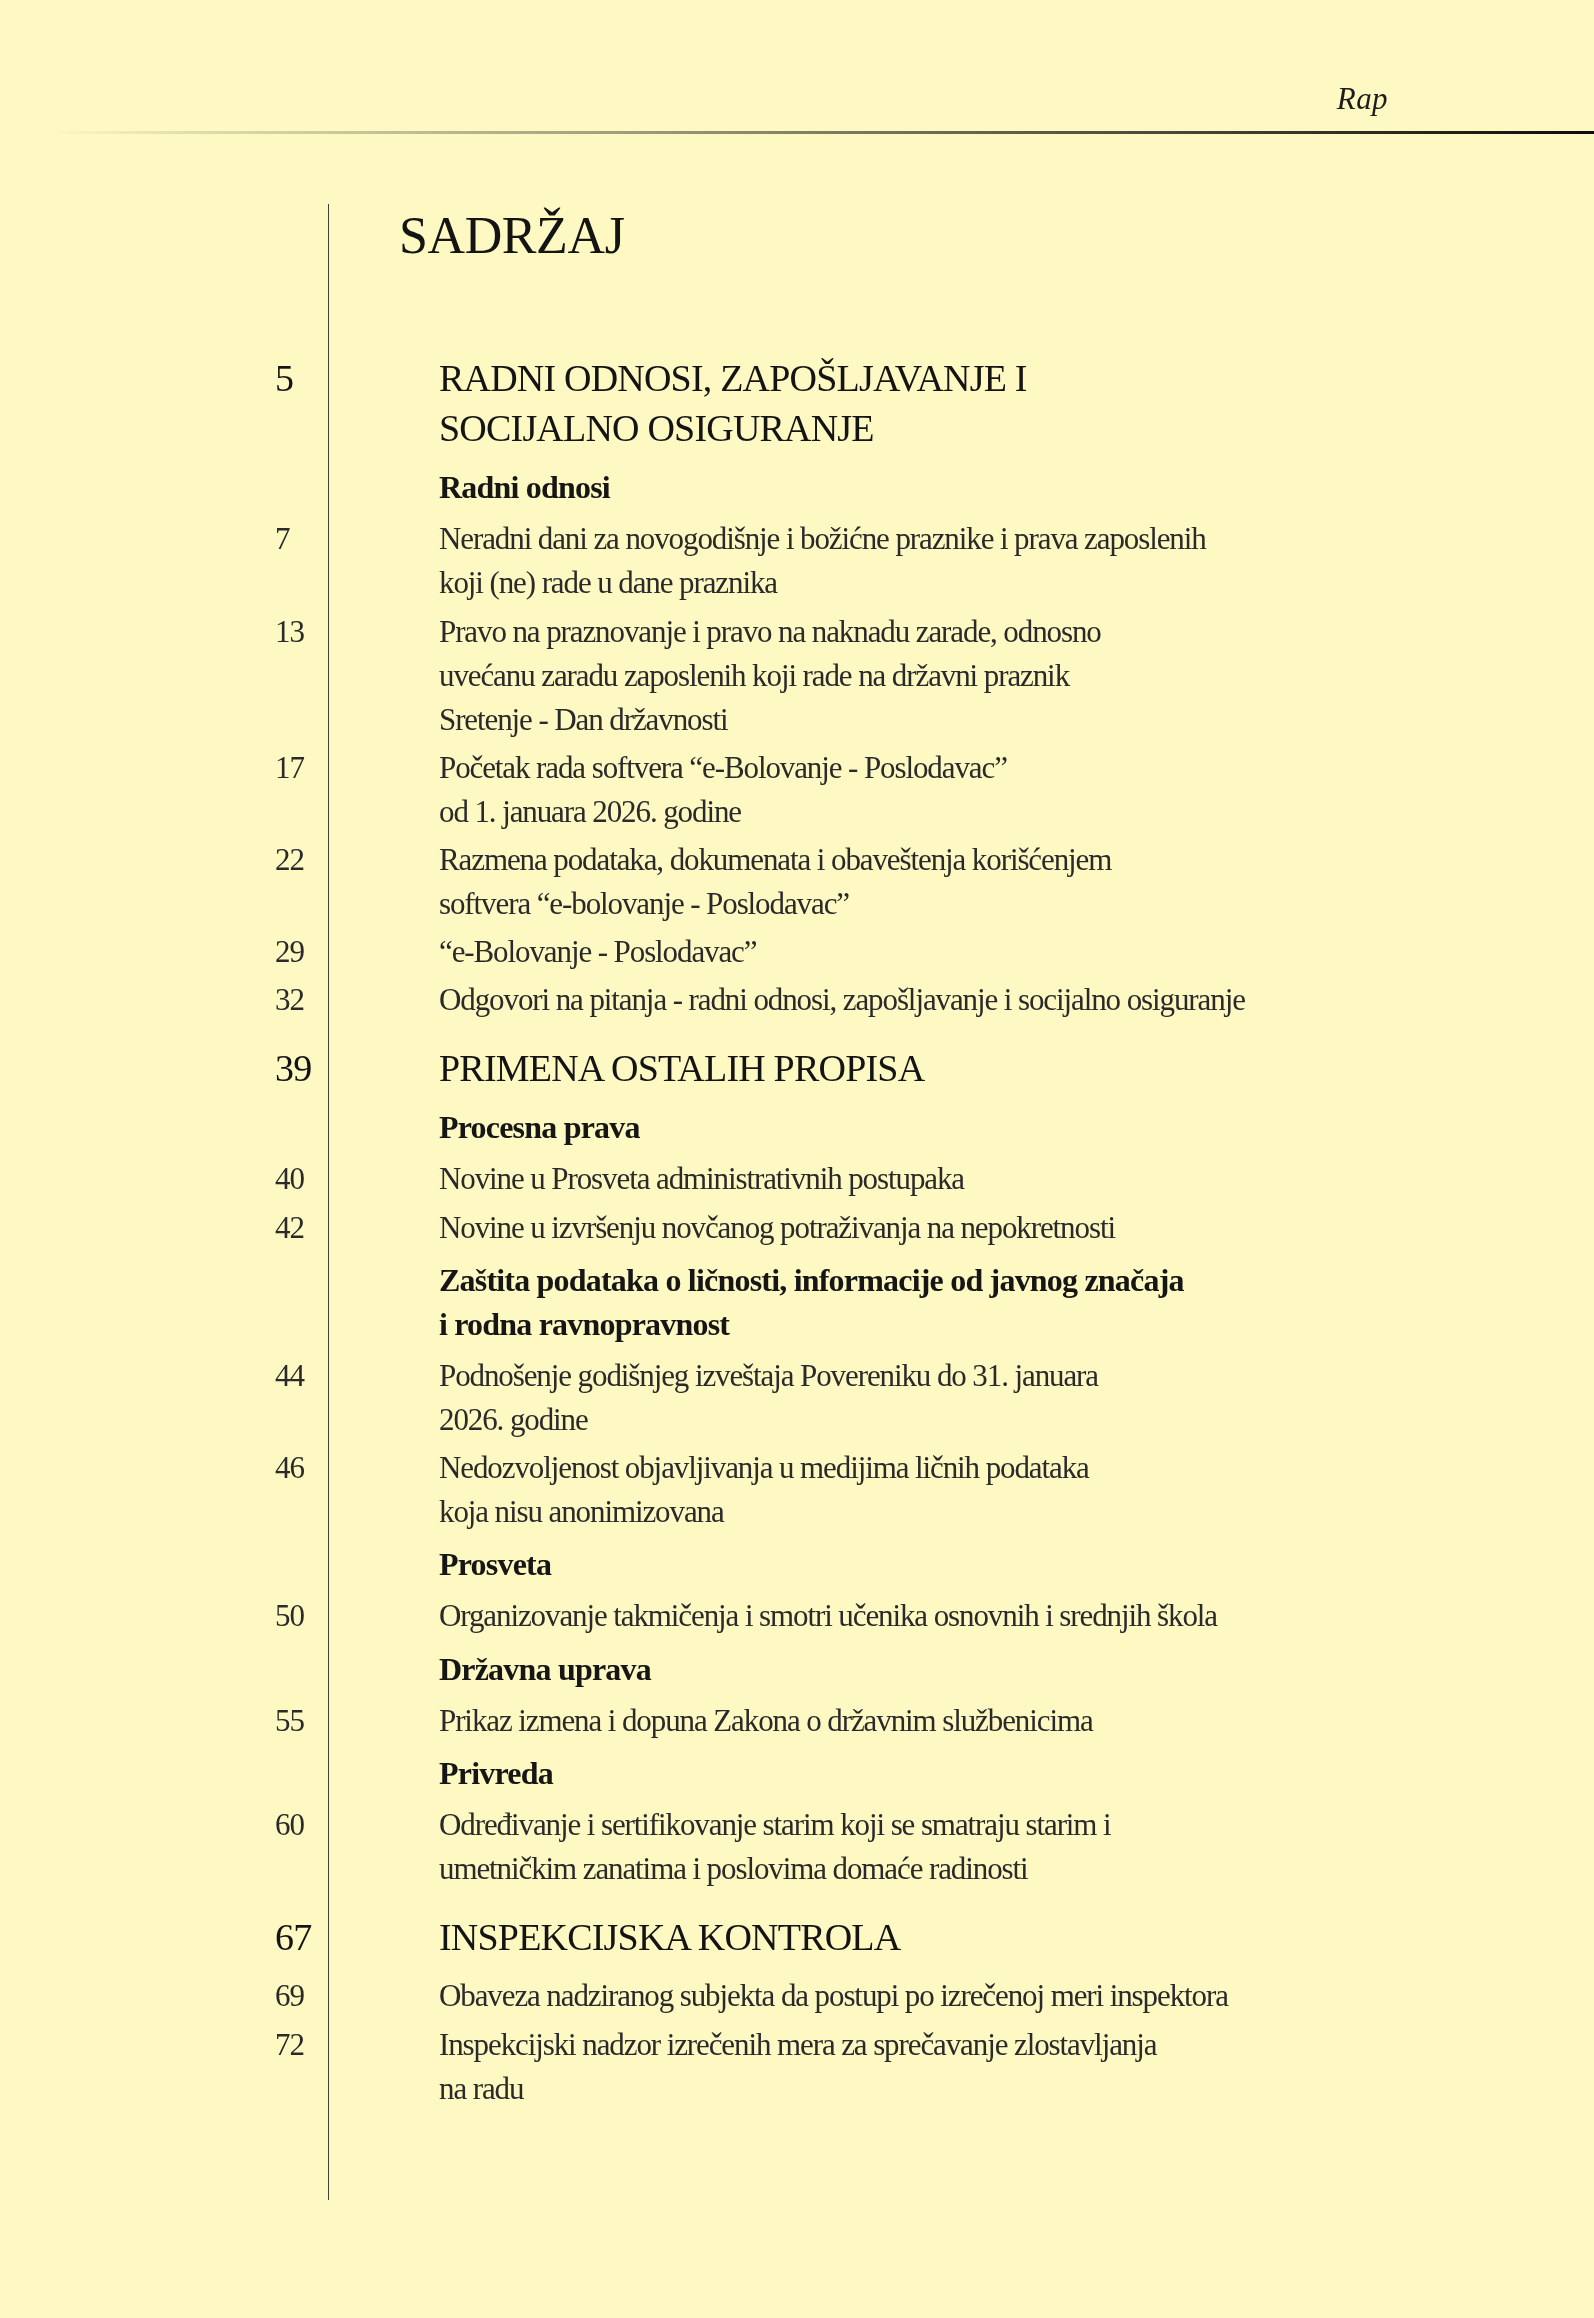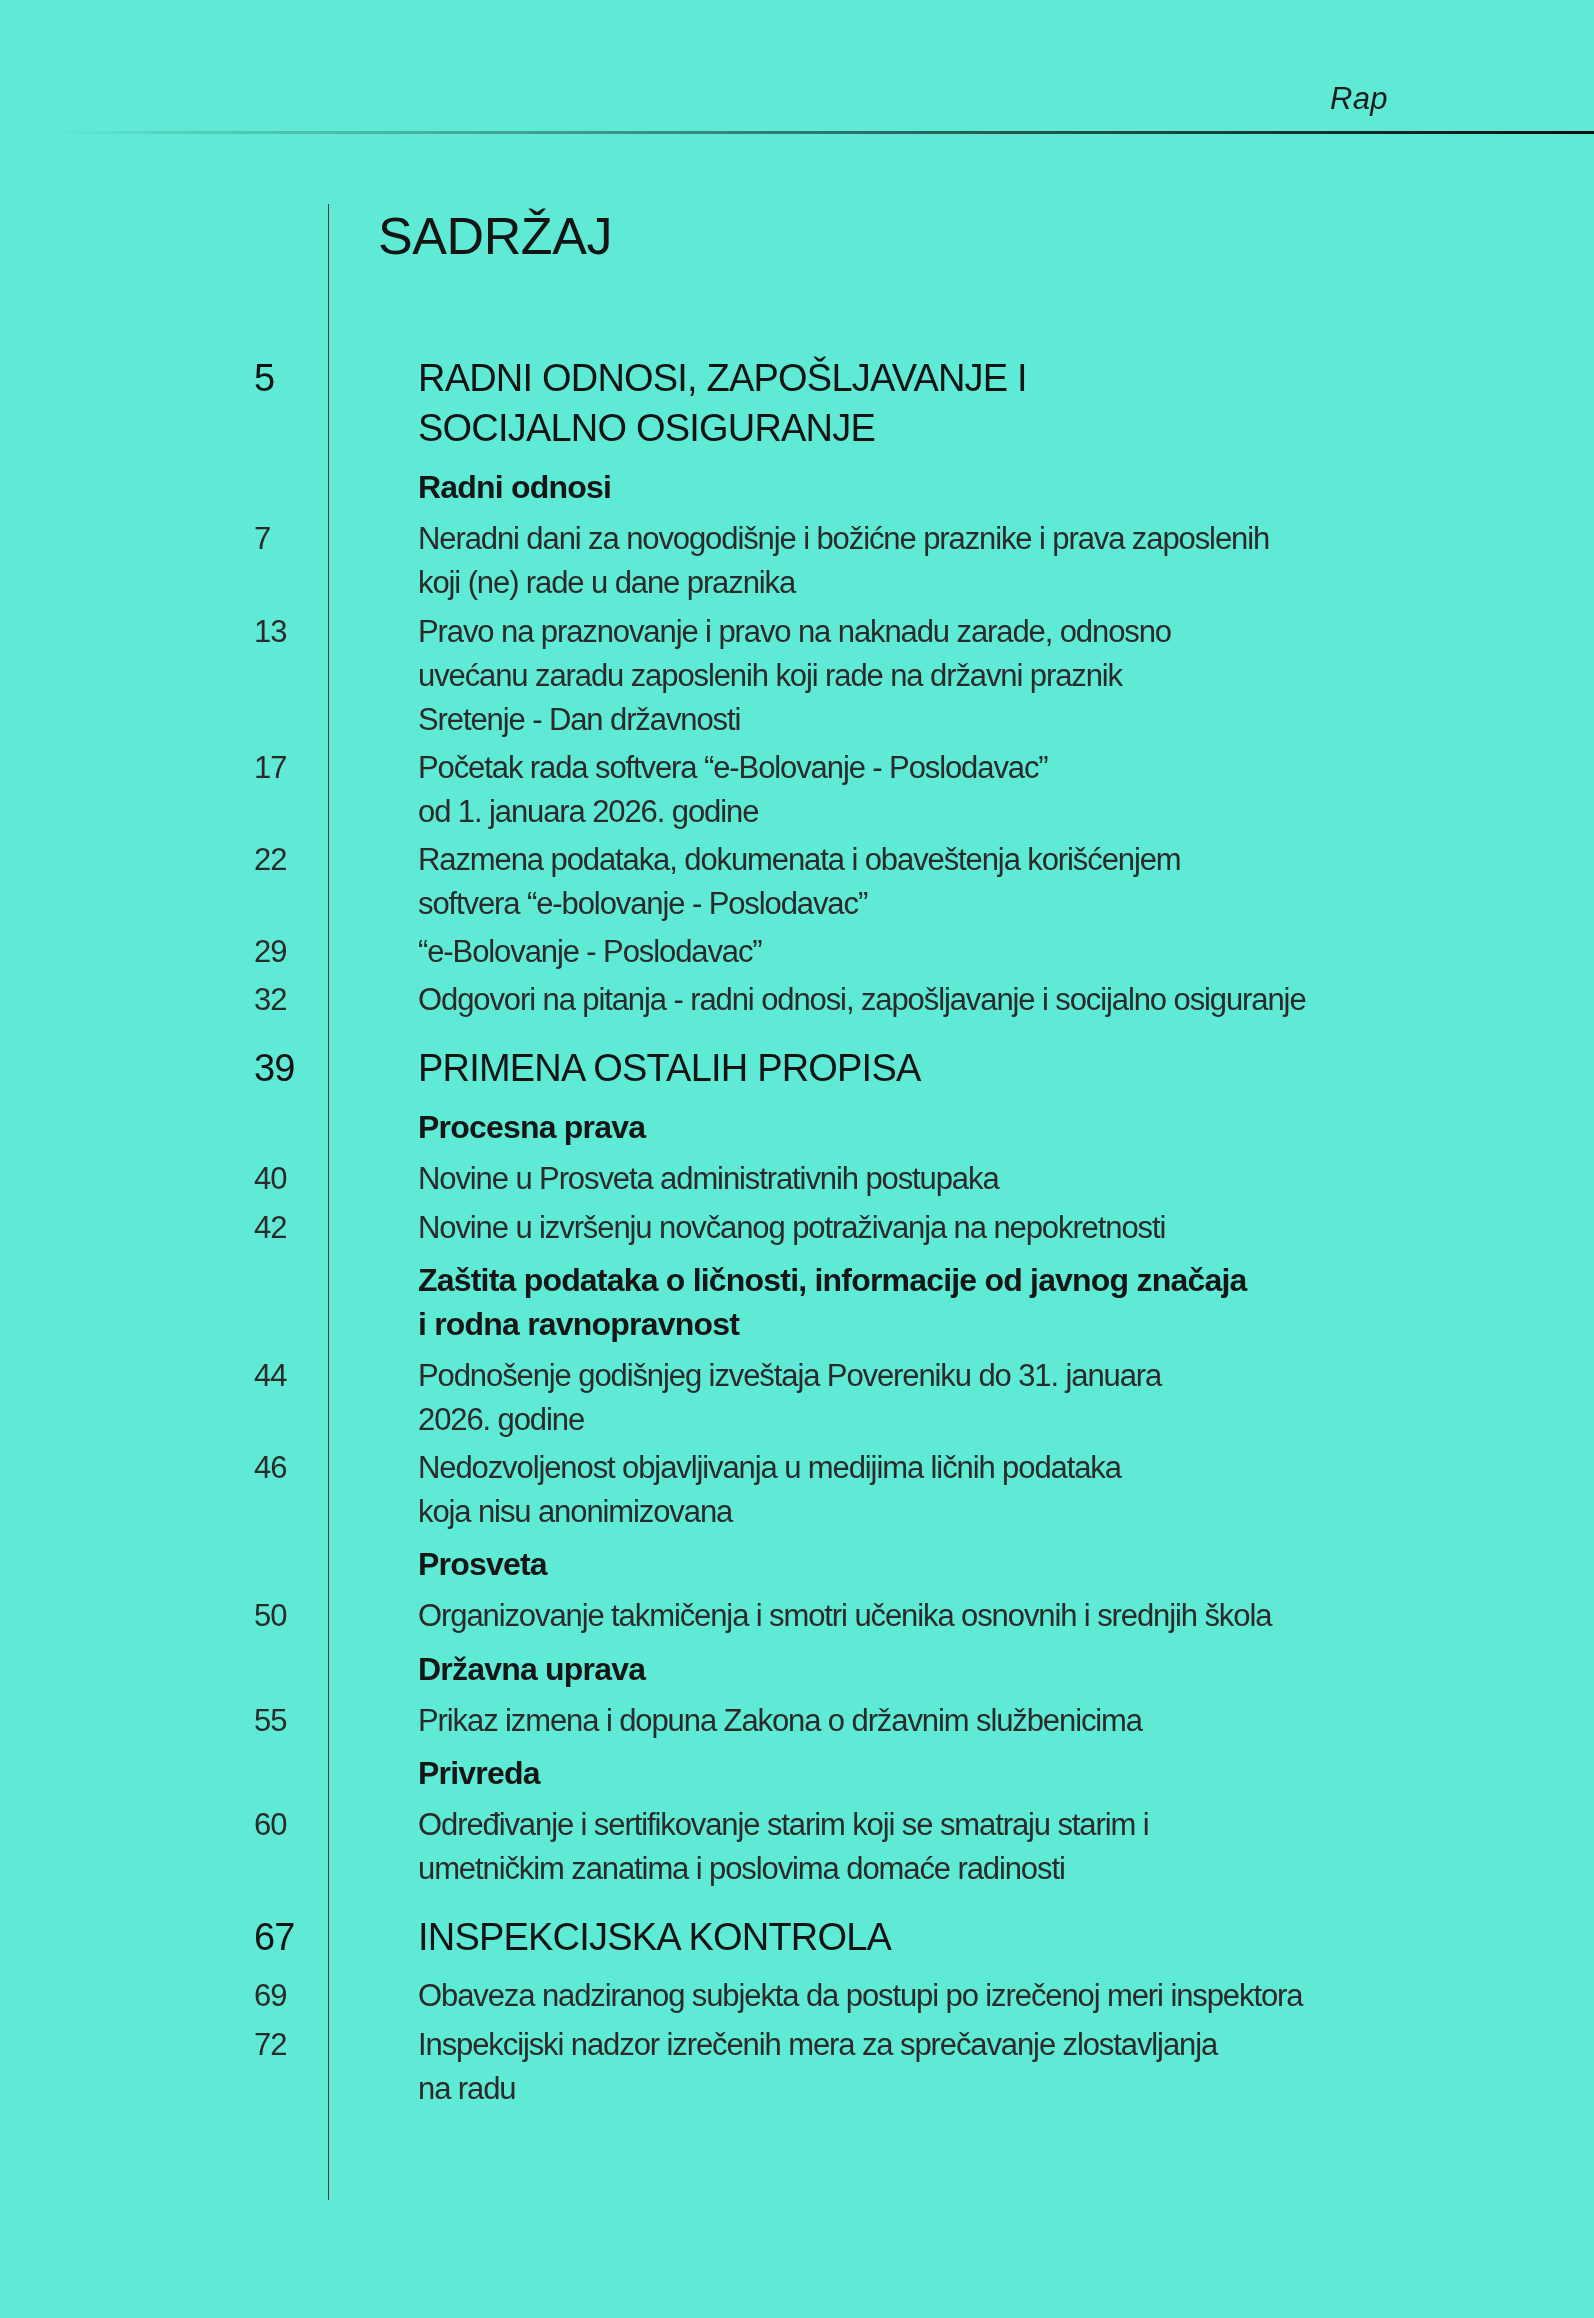--- a/index.html
+++ b/index.html
@@ -1,21 +1,21 @@
 <!DOCTYPE html>
 <html lang="sr" style="font-size:13px"><head>
 <meta charset="utf-8">
 <style>
   html, body { margin: 0; padding: 0; background: #ffffff; }
   .page {
     position: relative;
     width: 1594px;
     height: 2319px;
-    background: #5eead4;
-    font-family: Liberation Sans, sans-serif;
+    background: #fef9c3;
+    font-family: Liberation Serif, serif;
     color: #1d1d1b;
     overflow: hidden;
   }
   .running-head {
     position: absolute;
     top: 80px;
     right: 206px;
     font-size: 31px;
     line-height: 38px;
     font-style: italic;
@@ -36,21 +36,21 @@
       rgba(0,0,0,0.62) 62%,
       #0c0c0c 100%);
   }
   .toc {
     position: absolute;
     top: 204px;
     left: 328px;
     width: 1055px;
     height: 1996px;
     border-left: 1.6px solid #3f3f3f;
-    padding-left: 49px;
+    padding-left: 70px;
     box-sizing: content-box;
   }
   .page-title {
     margin: 0 0 85px 0;
     font-size: 52px;
     line-height: 64px;
     font-weight: 400;
     letter-spacing: -0.4px;
     color: #141414;
     white-space: nowrap;

